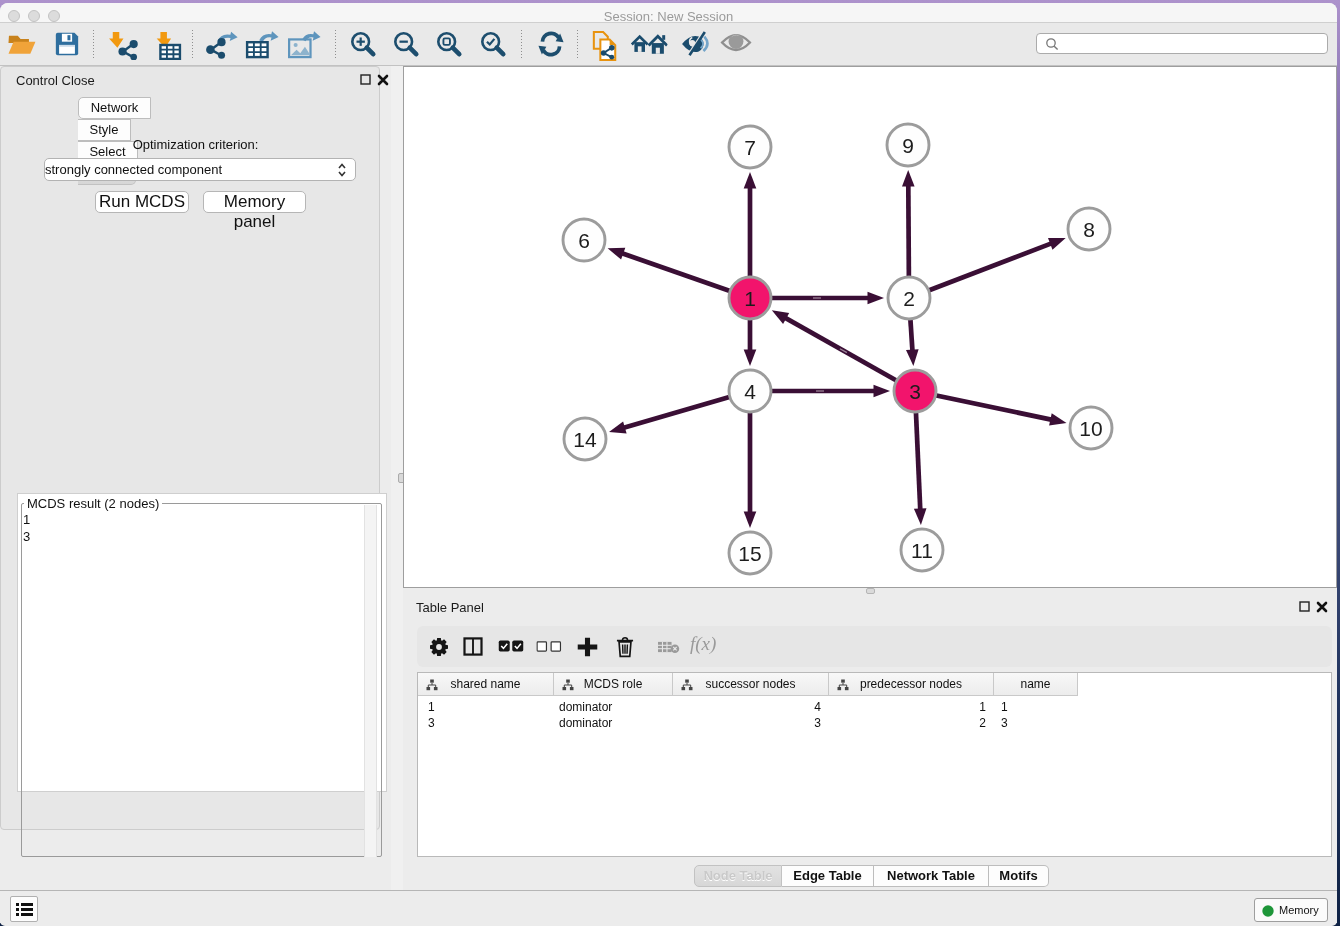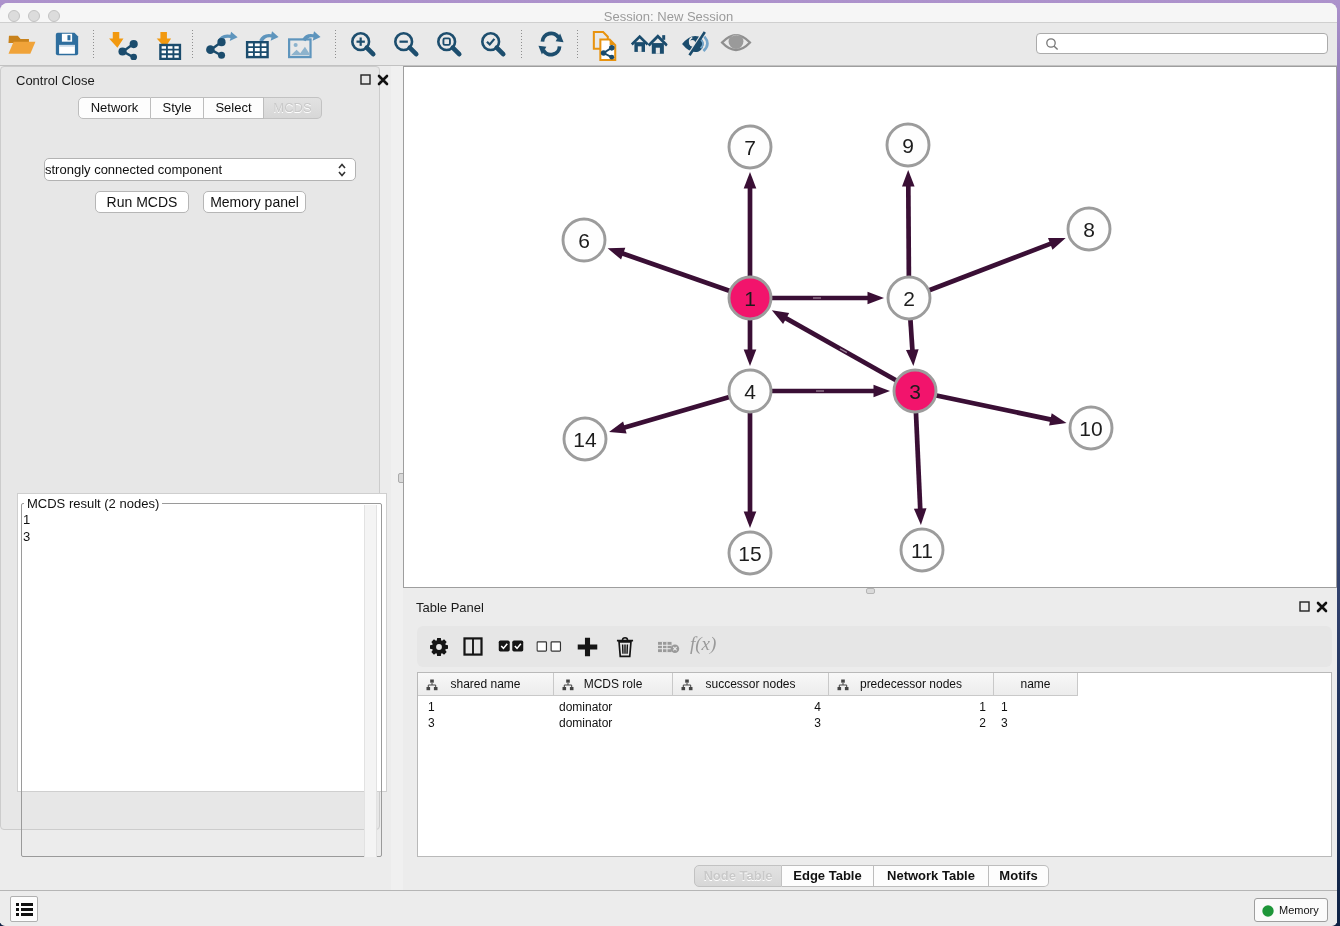--- a/index.html
+++ b/index.html
@@ -36,21 +36,21 @@
   .tab.sel { background:linear-gradient(#e2e2e2,#d7d7d7); color:#c9c9c9;
              text-shadow:0 1px 0 #ffffff; border-color:#c2c2c2; }
   #tabpane { left:6px; top:42px; width:380px; height:764px; background:#e7e7e7;
              border:1px solid #cccccc; border-radius:4px; }
   #optlabel { position:absolute; left:0; top:71px; width:391px; text-align:center;
               font-size:13px; color:#111; }
   #optselect { position:absolute; left:44px; top:92px; width:312px; height:23px;
                background:#fff; border:1px solid #b3b3b3; border-radius:5px;
                font-size:13px; color:#111; line-height:21px; }
   .btn { position:absolute; top:125px; height:22px; background:#fff;
-         border:1px solid #b6b6b6; border-radius:5px; font-size:14px; color:#111;
+         border:1px solid #b6b6b6; border-radius:5px; font-size:17px; color:#111;
          text-align:center; line-height:20px; }
   #resultbox { position:absolute; left:17px; top:427px; width:370px; height:299px;
                background:#fff; border:1px solid #cfcfcf; }
   #fieldset { position:absolute; left:3px; top:9px; width:361px; height:354px;
               border:1px solid #9a9a9a; border-radius:2px; }
   #legend { position:absolute; left:2px; top:-8px; background:#fff; font-size:13px;
             color:#111; padding:0 3px; }
   #resultlines { position:absolute; left:5px; top:17px; font-size:13px; color:#111;
                  line-height:17px; }
   #rb-scroll { position:absolute; right:4px; top:1px; width:13px; height:352px;
@@ -261,26 +261,27 @@
 
 <div id="cpanel" class="abs">
   <div class="paneltitle" style="left:16px; top:7px;">Control Close</div>
   <svg class="winbtn" style="left:360px; top:8px;" width="11" height="11" viewBox="0 0 11 11">
     <rect x="1" y="1" width="9" height="9" fill="none" stroke="#222" stroke-width="1.4"></rect>
   </svg>
   <svg class="winbtn" style="left:377px; top:8px;" width="12" height="12" viewBox="0 0 12 12">
     <path d="M2 2 L10 10 M10 2 L2 10" stroke="#111" stroke-width="2.6" stroke-linecap="round"></path>
   </svg>
   <div id="tabpane"></div>
-  <div class="tabs" style="left:78px; top:31px;">
+  <div class="tabs" style="left:78px; top:31px;flex-direction:column;">
     <div class="tab first" style="width:73px;">Network</div>
     <div class="tab" style="width:53px;">Style</div>
     <div class="tab" style="width:60px;">Select</div>
     <div class="tab last sel" style="width:58px;">MCDS</div>
   </div>
+  <div id="optlabel">Optimization criterion:</div>
   <div id="optselect">strongly connected component
     <svg width="10" height="14" style="position:absolute; right:8px; top:4px;" viewBox="0 0 10 14">
       <path d="M2 5 L5 1.5 L8 5" fill="none" stroke="#333" stroke-width="1.6"></path>
       <path d="M2 9 L5 12.5 L8 9" fill="none" stroke="#333" stroke-width="1.6"></path>
     </svg>
   </div>
   <div class="btn" style="left:95px; width:94px;">Run MCDS</div>
   <div class="btn" style="left:203px; width:103px;">Memory panel</div>
   <div id="resultbox">
     <div id="fieldset">

